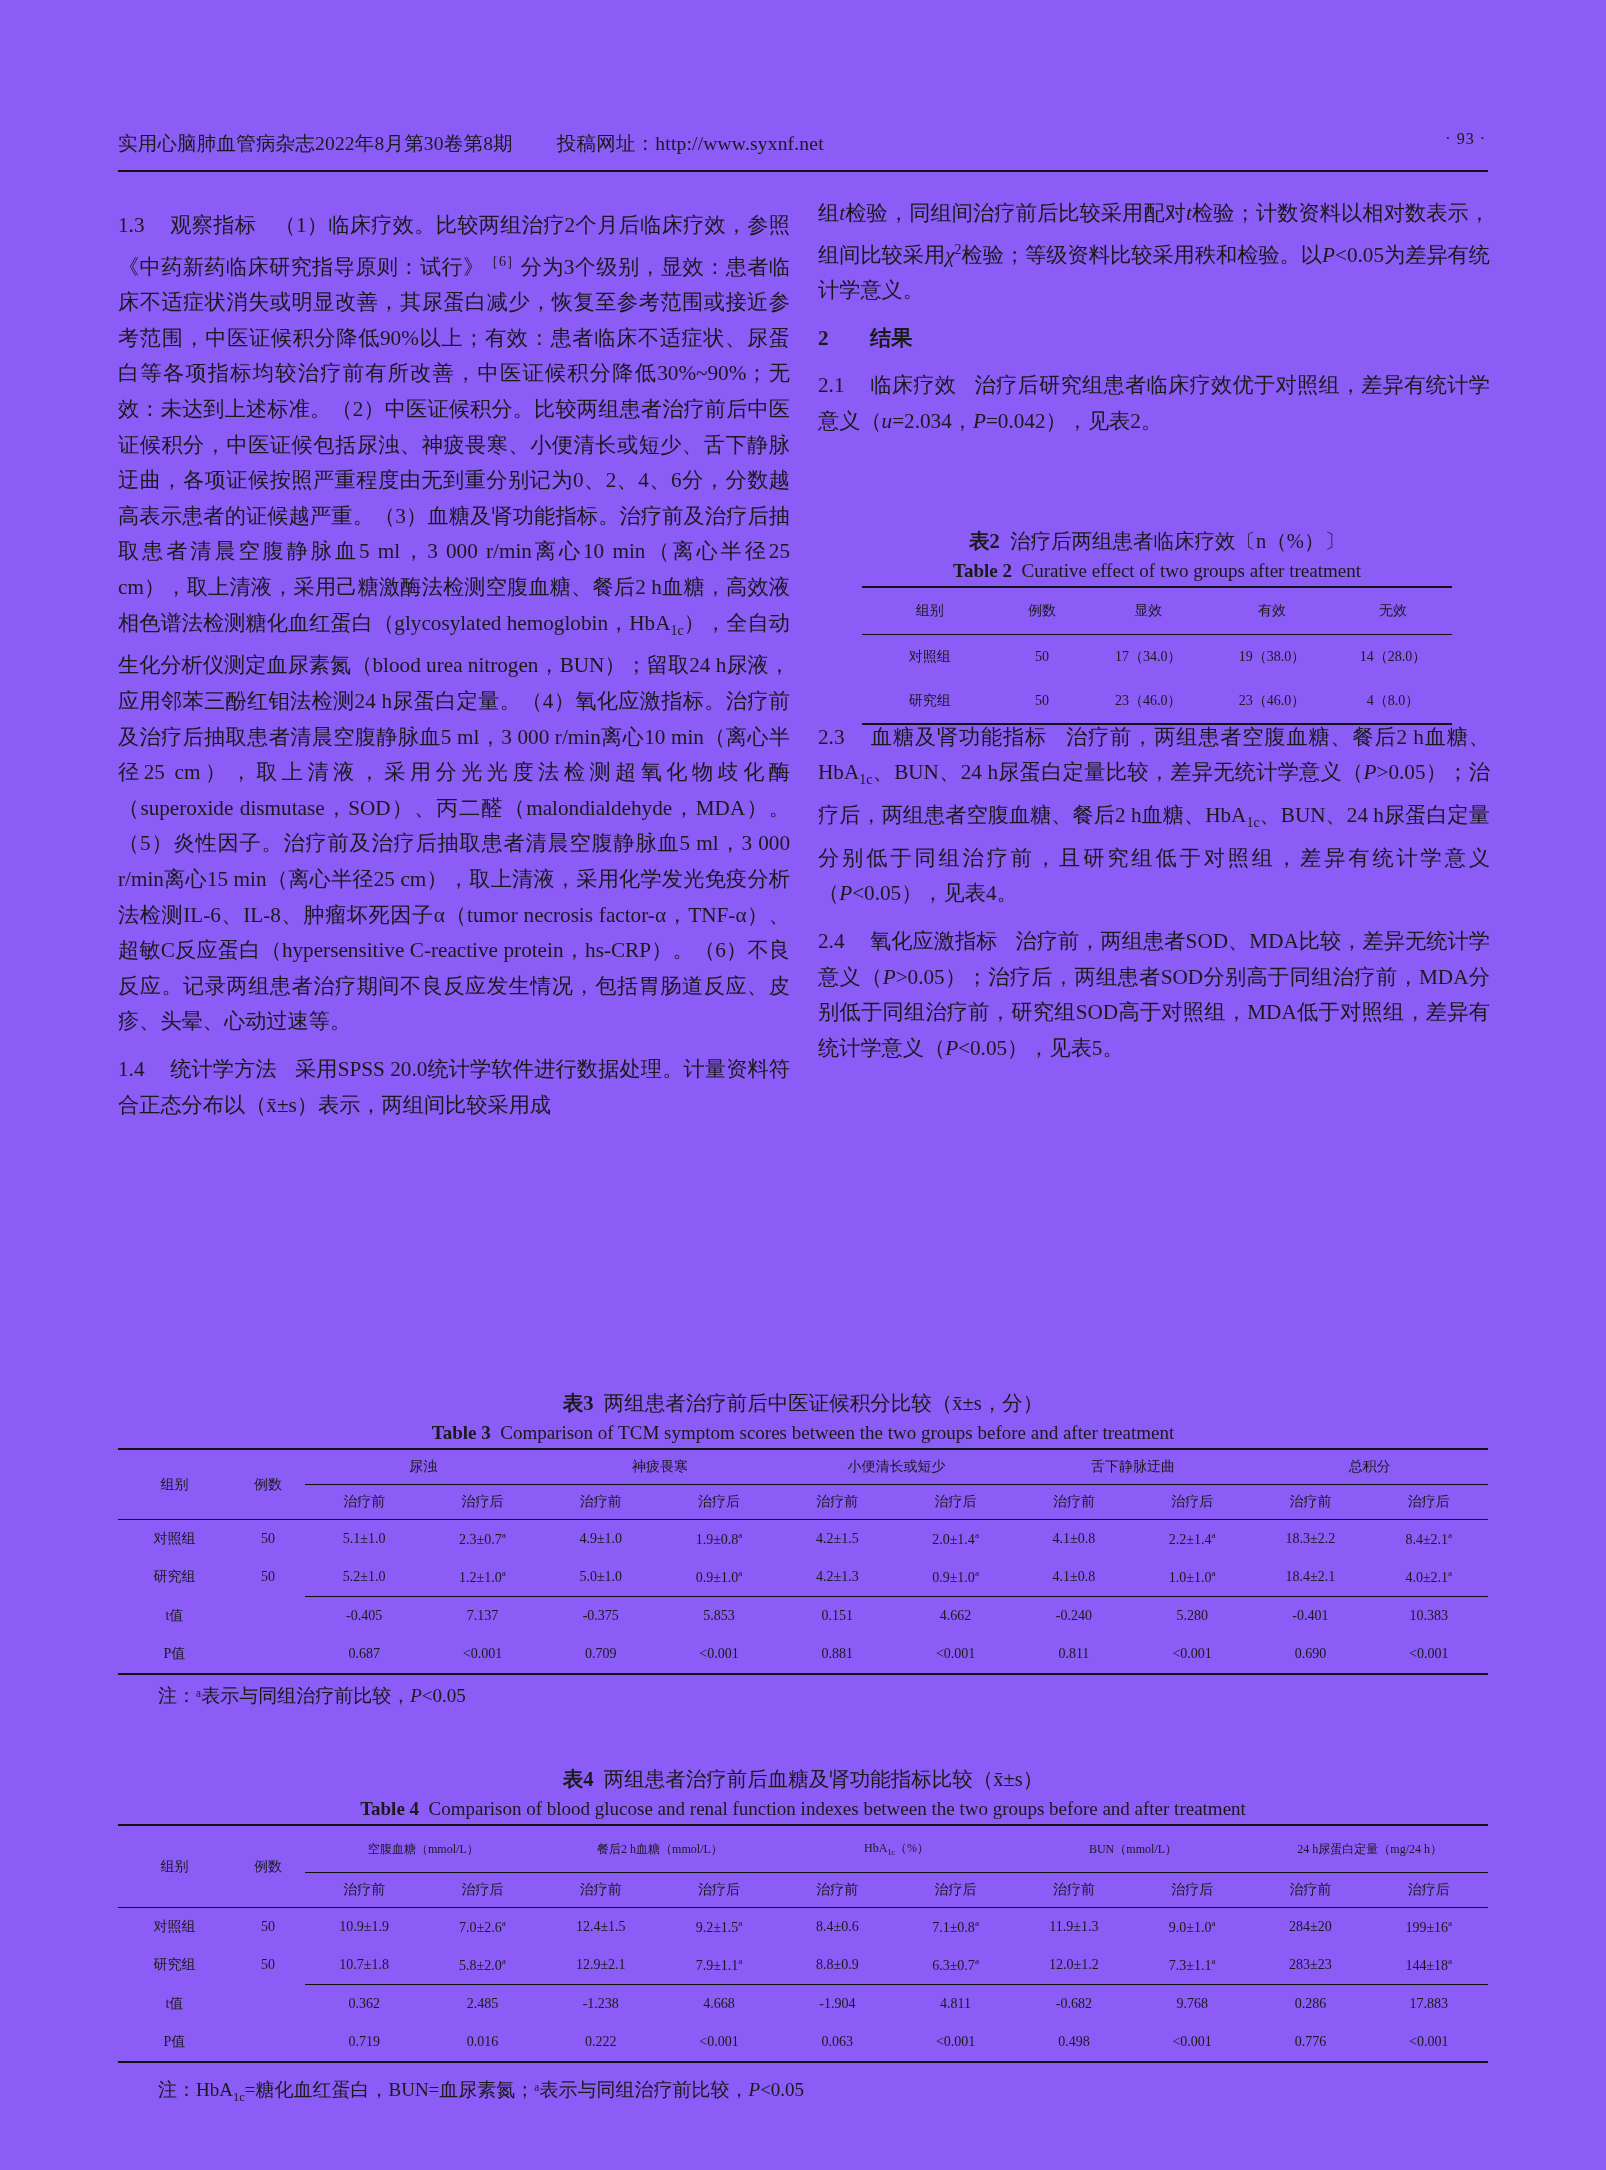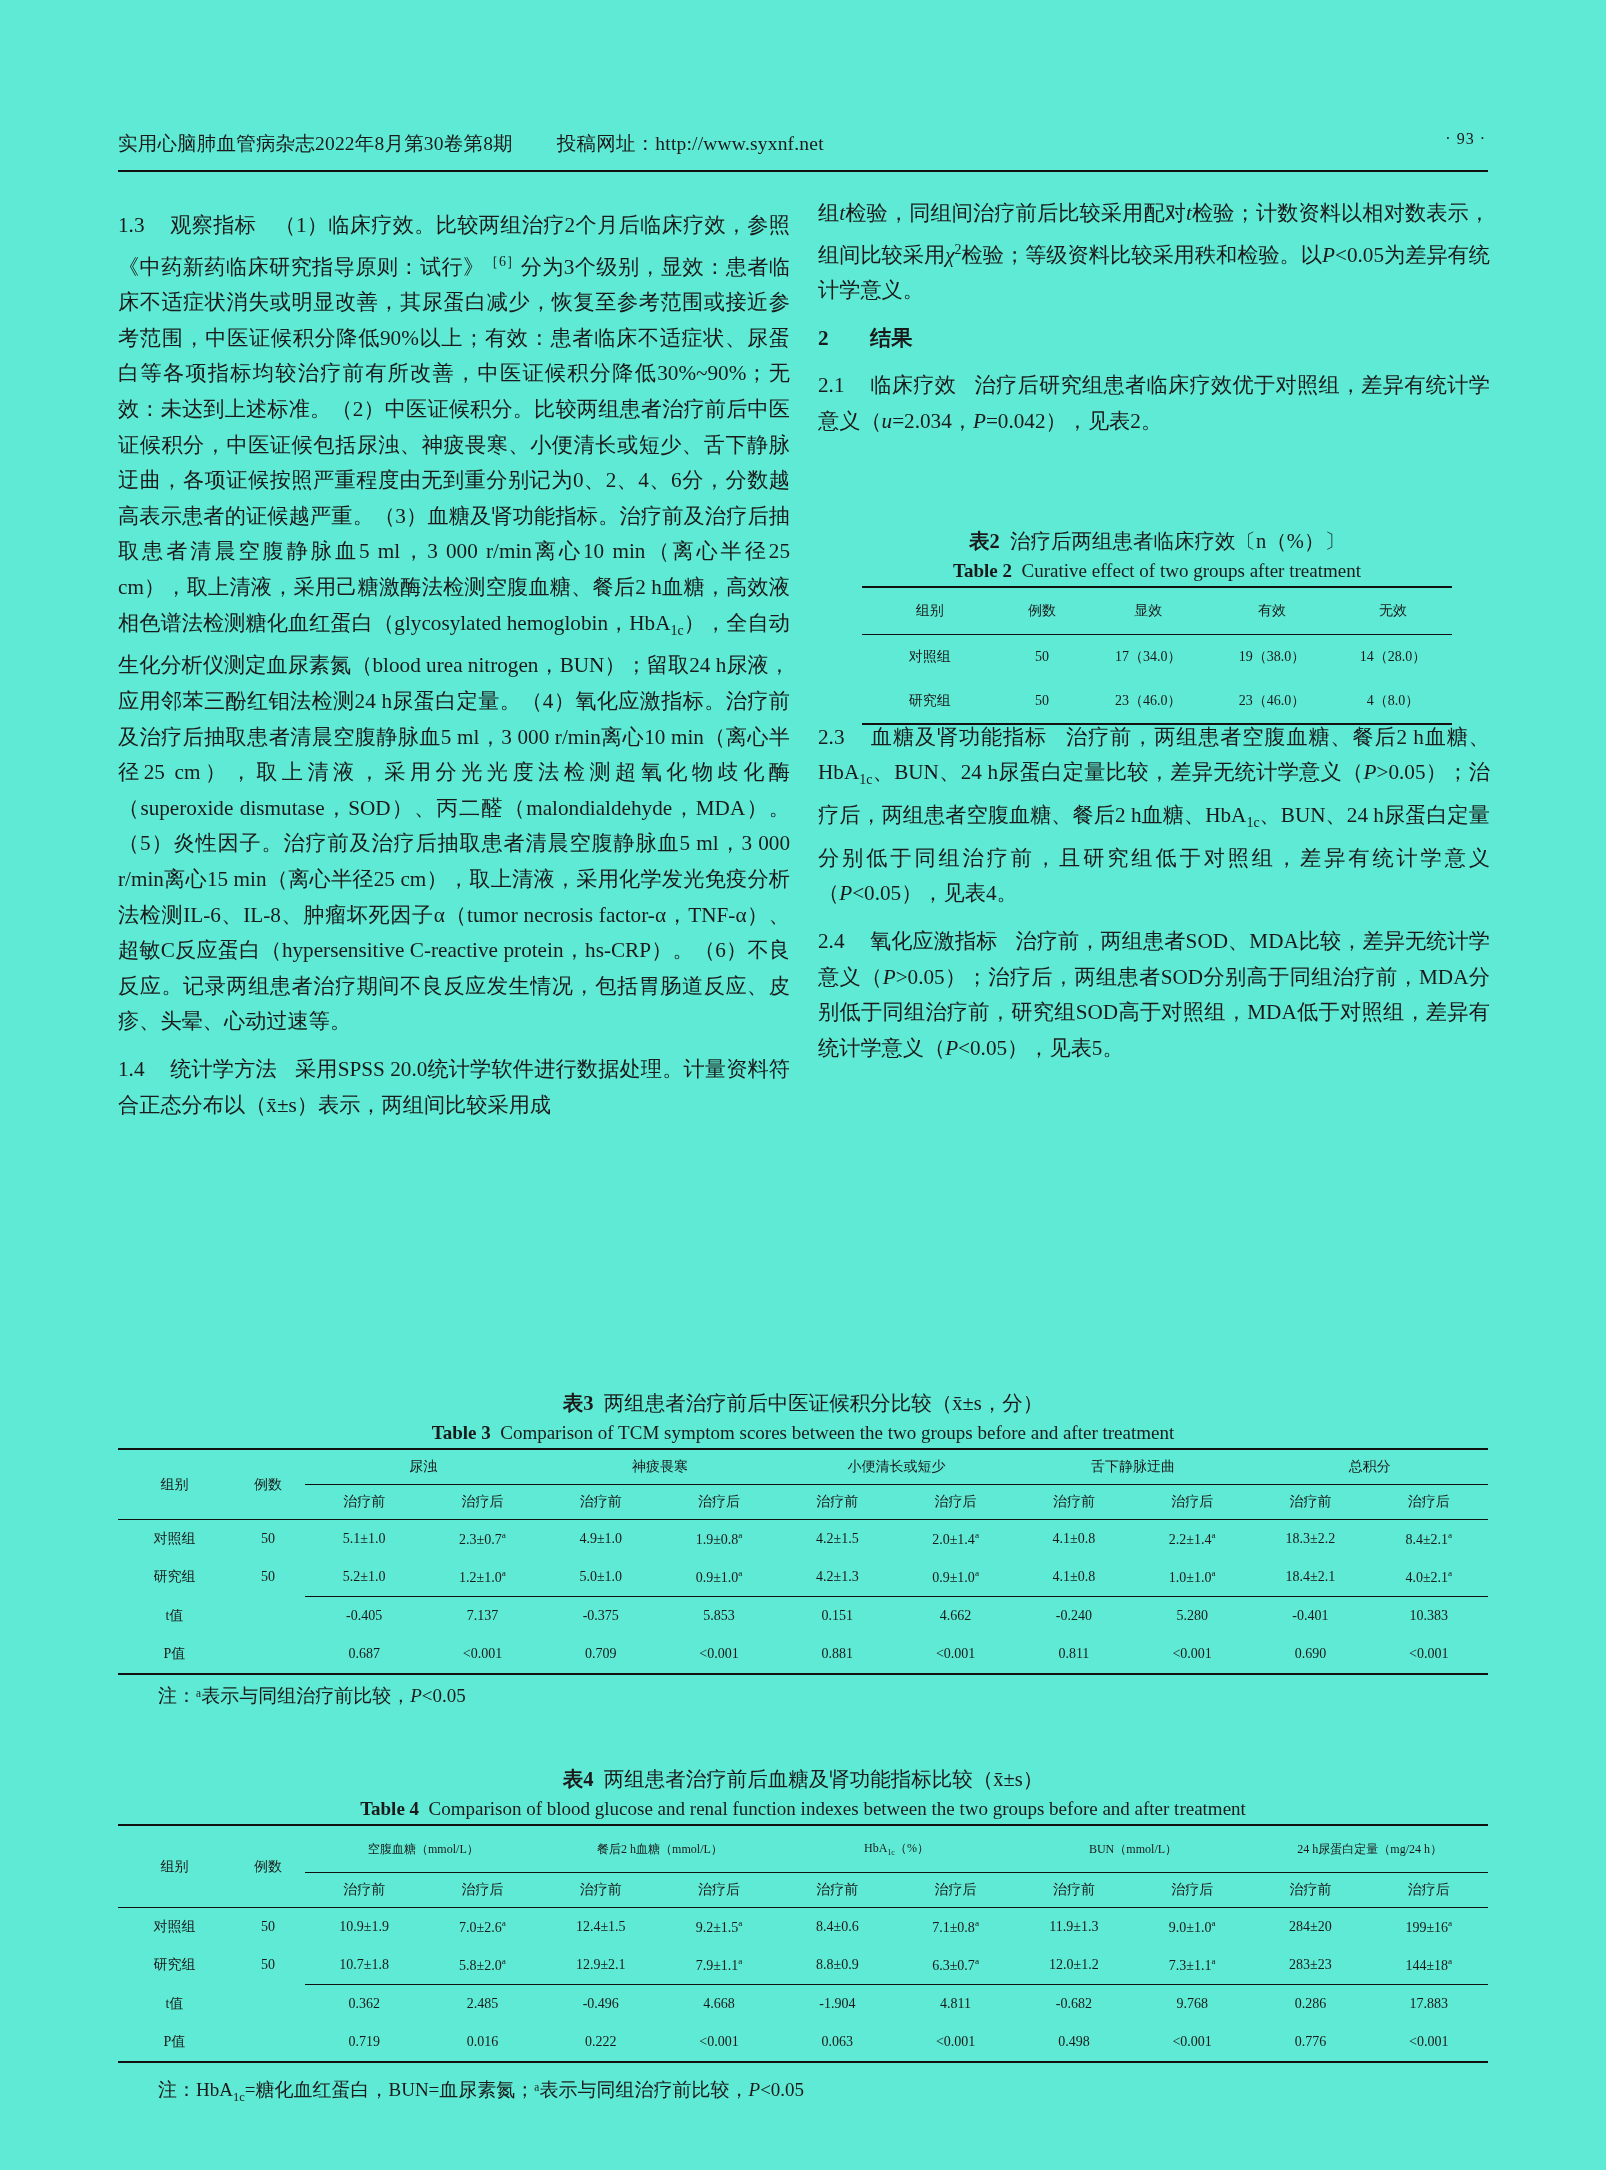--- a/index.html
+++ b/index.html
@@ -9,21 +9,21 @@
   }
   body {
     font-family: "Liberation Serif", "DejaVu Serif", serif;
     color: #1a1a1a;
   }
   #page {
     position: relative;
     width: 1606px;
     height: 2170px;
     margin: 0 auto;
-    background: #5eead4;
+    background: #8b5cf6;
     box-sizing: border-box;
   }
 
   
   .runhead {
     position: absolute;
     left: 118px;
     top: 128px;
     width: 1370px;
     height: 44px;
@@ -361,21 +361,21 @@
         <td class="spanline">12.0±1.2</td>
         <td class="spanline">7.3±1.1<sup class="ref">a</sup></td>
         <td class="spanline">283±23</td>
         <td class="spanline">144±18<sup class="ref">a</sup></td>
       </tr>
       <tr>
         <td>t值</td>
         <td></td>
         <td>0.362</td>
         <td>2.485</td>
-        <td>-0.496</td>
+        <td>-1.238</td>
         <td>4.668</td>
         <td>-1.904</td>
         <td>4.811</td>
         <td>-0.682</td>
         <td>9.768</td>
         <td>0.286</td>
         <td>17.883</td>
       </tr>
       <tr class="rule-bot">
         <td>P值</td>

